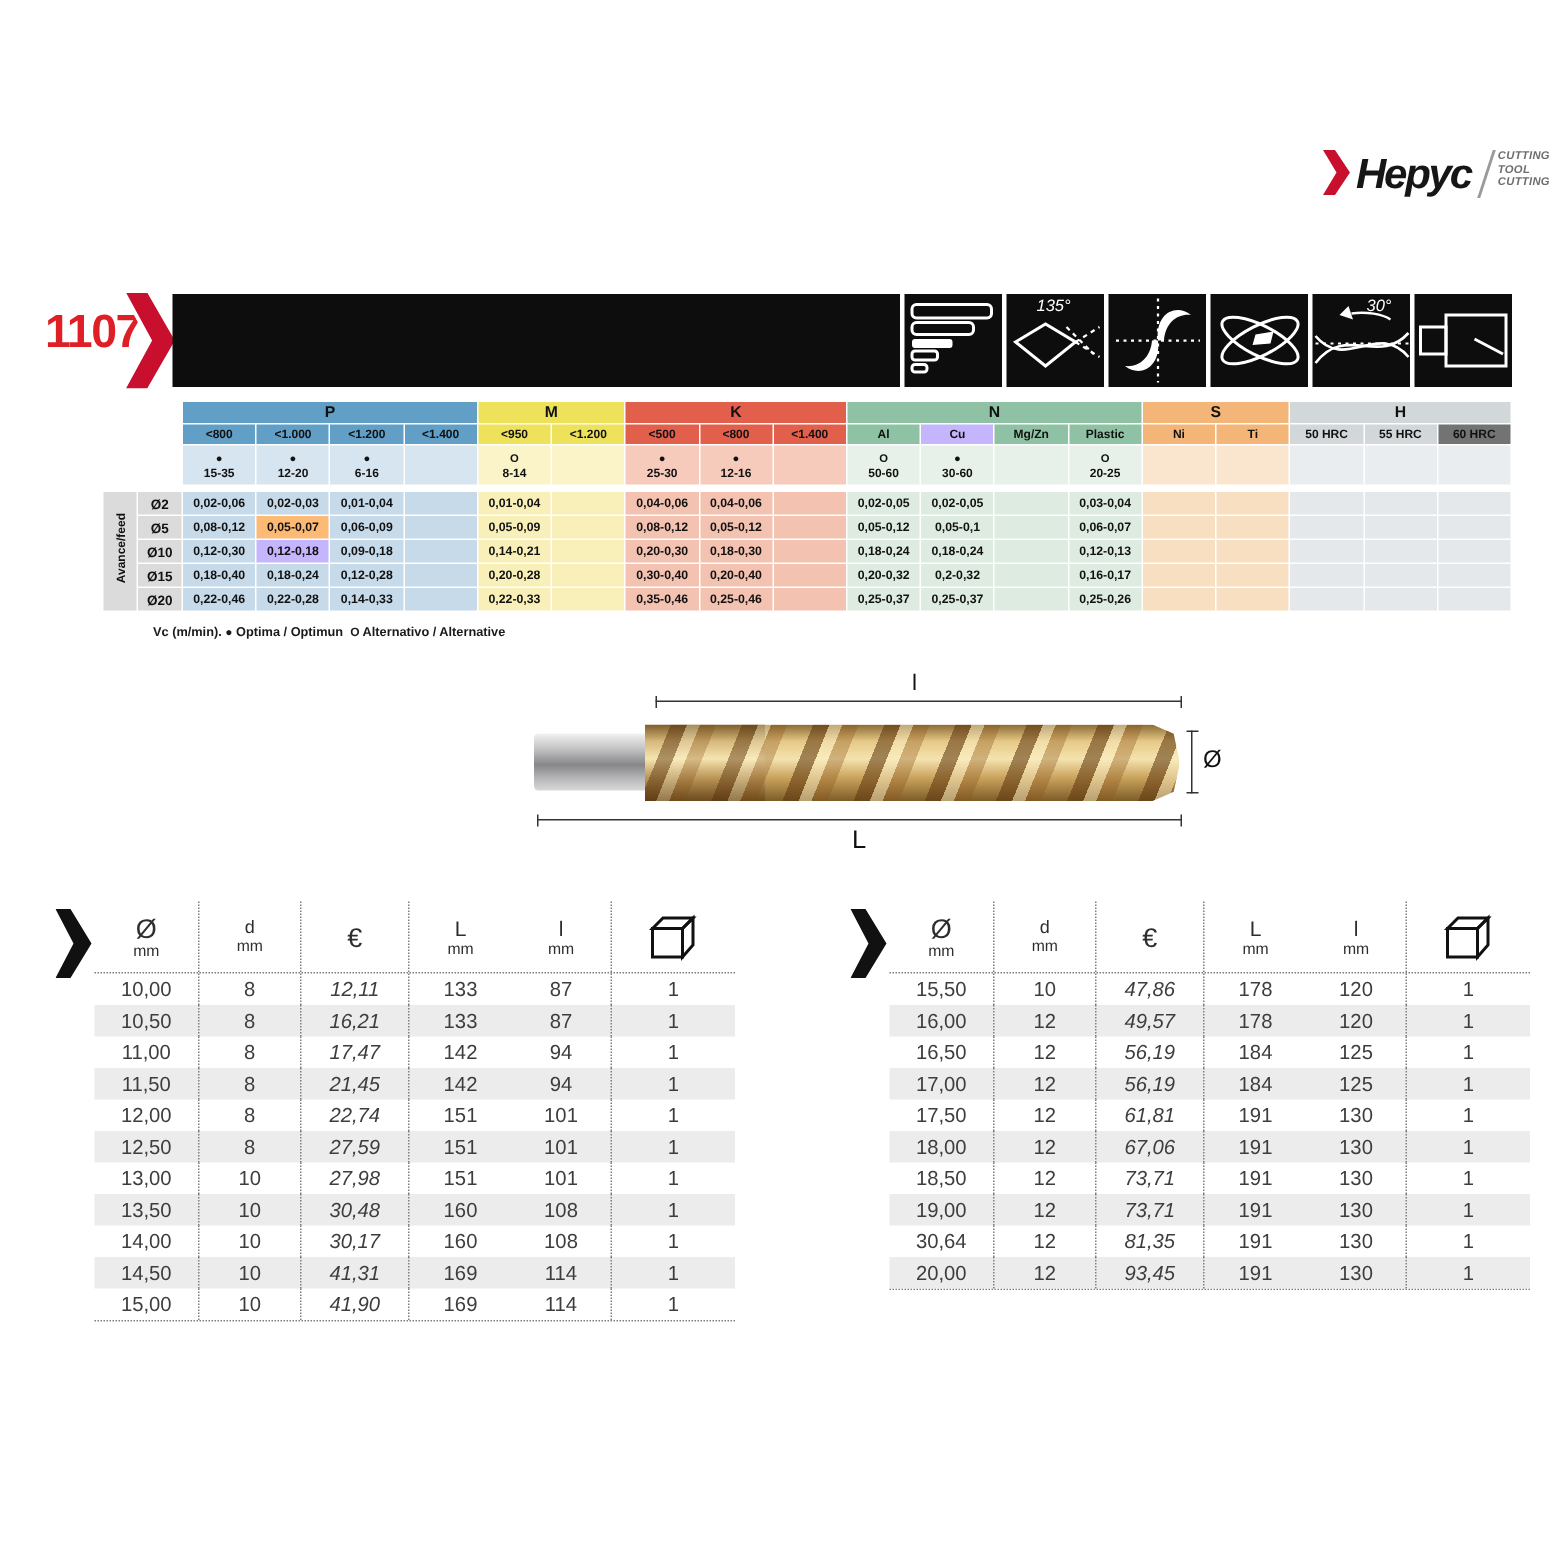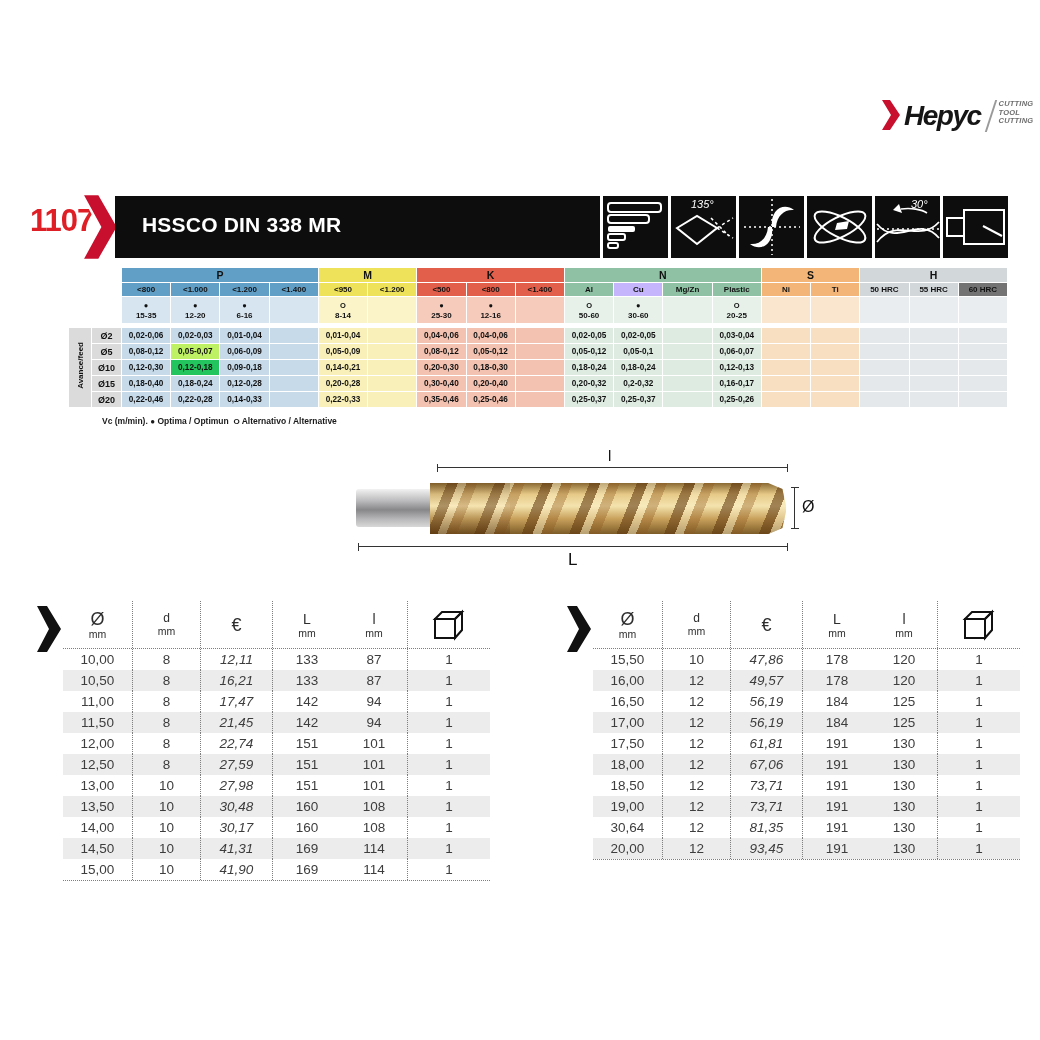--- a/index.html
+++ b/index.html
@@ -98,21 +98,20 @@
     </span>
   </div>
 
   <div class="code">1107</div>
   <div class="red-chev">
     <svg width="40" height="68" viewBox="0 0 40 68">
         <polygon points="1,1 18,1 37,34 18,67 1,67 19,34" fill="#C8102E" stroke="#fff" stroke-width="2.5"></polygon>
       </svg>
   </div>
   <div class="title-bar">
-    <span class="name">HSSCO DIN 338 MR</span>
     <div class="picto-row">
       <div class="picto">
         <svg width="66" height="62" viewBox="0 0 66 62">
           <g stroke="#fff" stroke-width="2" fill="none">
             <rect x="5" y="7" width="53" height="9" rx="3"></rect>
             <rect x="5" y="19" width="41" height="8" rx="3"></rect>
             <rect x="5" y="38" width="17" height="6" rx="2"></rect>
             <rect x="5" y="47" width="10" height="5" rx="2"></rect>
           </g>
           <rect x="5" y="30" width="27" height="6" rx="2" fill="#fff"></rect>
@@ -286,42 +285,42 @@
             <td class="feed" style="background:#DDEBE1">0,03-0,04</td>
             <td class="feed" style="background:#F9DFC2"></td>
             <td class="feed" style="background:#F9DFC2"></td>
             <td class="feed" style="background:#E5E8EA"></td>
             <td class="feed" style="background:#E5E8EA"></td>
             <td class="feed" style="background:#E5E8EA"></td>
           </tr>
           <tr>
             <td class="dia">Ø5</td>
             <td class="feed" style="background:#C6DAEA">0,08-0,12</td>
-            <td class="feed" style="background:#bef264">0,05-0,07</td>
+            <td class="feed" style="background:#fdba74">0,05-0,07</td>
             <td class="feed" style="background:#C6DAEA">0,06-0,09</td>
             <td class="feed" style="background:#C6DAEA"></td>
             <td class="feed" style="background:#F9F0B9">0,05-0,09</td>
             <td class="feed" style="background:#F9F0B9"></td>
             <td class="feed" style="background:#F3C2B1">0,08-0,12</td>
             <td class="feed" style="background:#F3C2B1">0,05-0,12</td>
             <td class="feed" style="background:#F3C2B1"></td>
             <td class="feed" style="background:#DDEBE1">0,05-0,12</td>
             <td class="feed" style="background:#DDEBE1">0,05-0,1</td>
             <td class="feed" style="background:#DDEBE1"></td>
             <td class="feed" style="background:#DDEBE1">0,06-0,07</td>
             <td class="feed" style="background:#F9DFC2"></td>
             <td class="feed" style="background:#F9DFC2"></td>
             <td class="feed" style="background:#E5E8EA"></td>
             <td class="feed" style="background:#E5E8EA"></td>
             <td class="feed" style="background:#E5E8EA"></td>
           </tr>
           <tr>
             <td class="dia">Ø10</td>
             <td class="feed" style="background:#C6DAEA">0,12-0,30</td>
-            <td class="feed" style="background:#22c55e">0,12-0,18</td>
+            <td class="feed" style="background:#c4b5fd">0,12-0,18</td>
             <td class="feed" style="background:#C6DAEA">0,09-0,18</td>
             <td class="feed" style="background:#C6DAEA"></td>
             <td class="feed" style="background:#F9F0B9">0,14-0,21</td>
             <td class="feed" style="background:#F9F0B9"></td>
             <td class="feed" style="background:#F3C2B1">0,20-0,30</td>
             <td class="feed" style="background:#F3C2B1">0,18-0,30</td>
             <td class="feed" style="background:#F3C2B1"></td>
             <td class="feed" style="background:#DDEBE1">0,18-0,24</td>
             <td class="feed" style="background:#DDEBE1">0,18-0,24</td>
             <td class="feed" style="background:#DDEBE1"></td>

